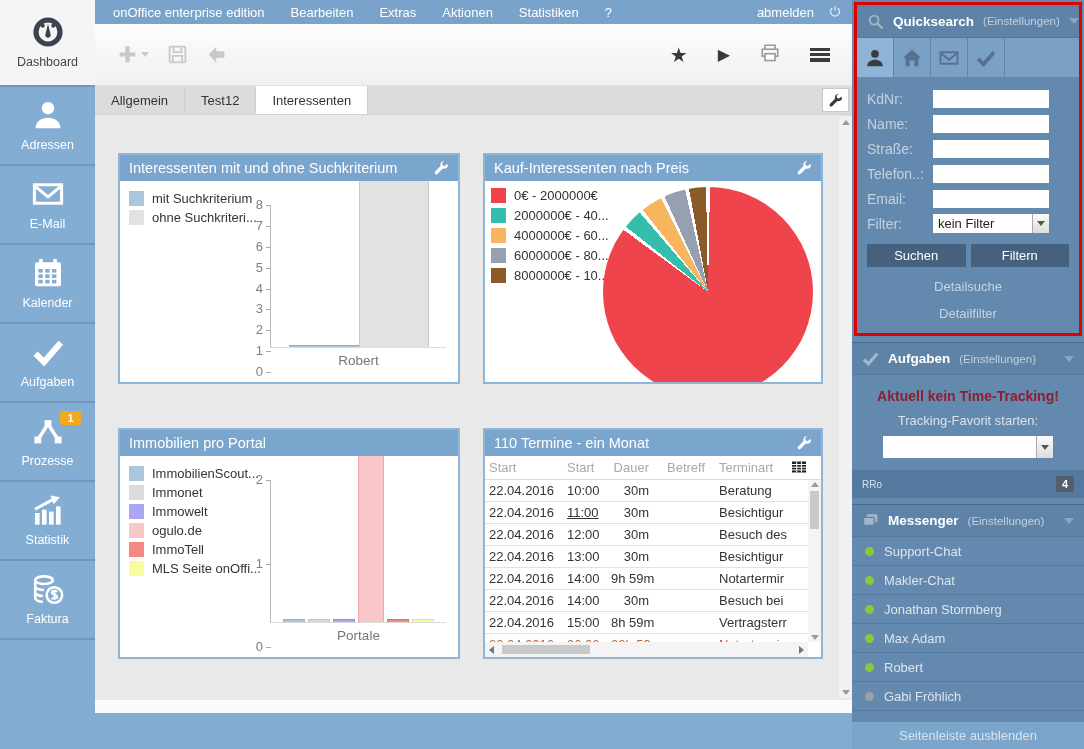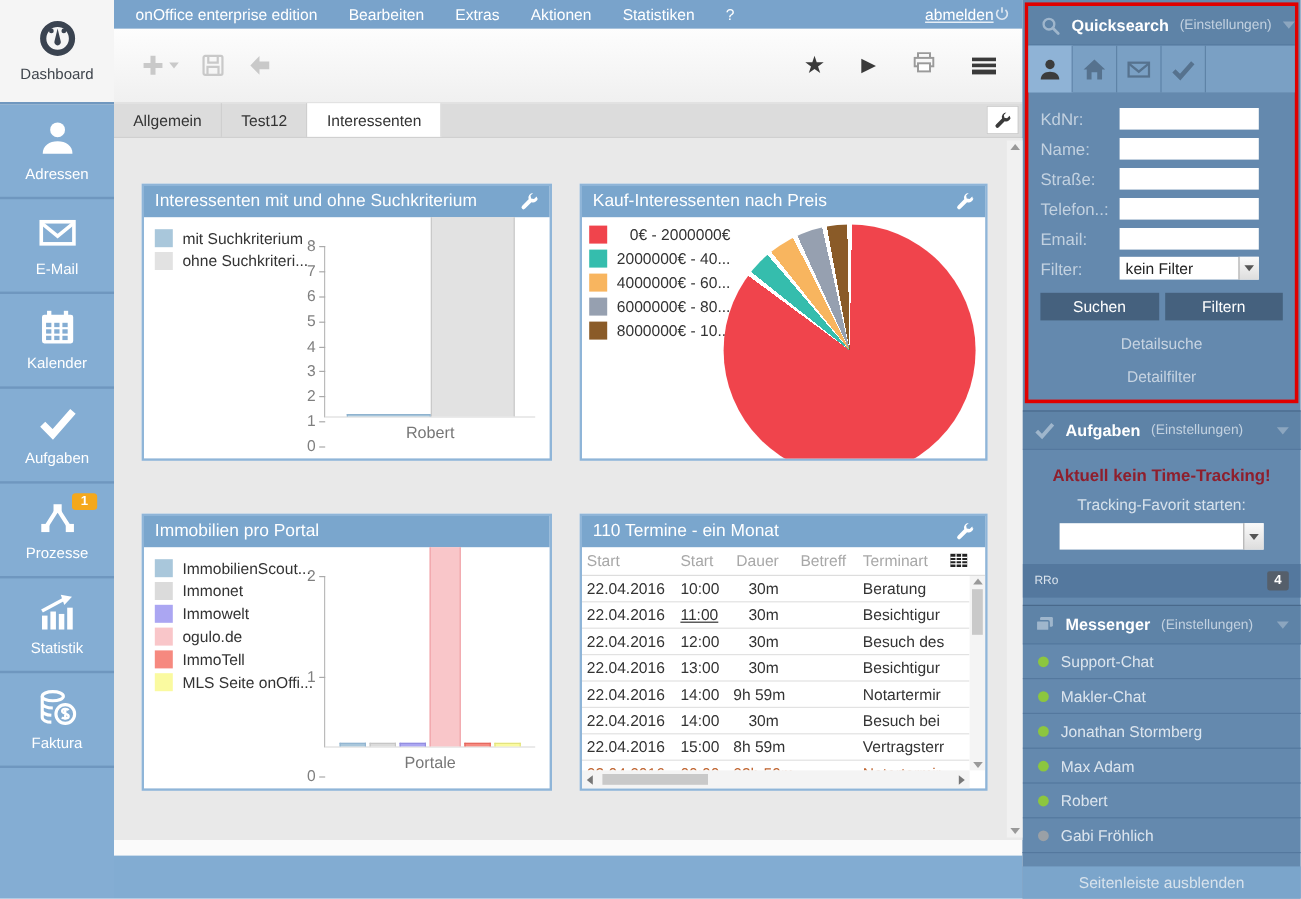--- a/index.html
+++ b/index.html
@@ -18,21 +18,21 @@
   .side-item{height:79px;border-bottom:2px solid var(--side-sep);display:flex;flex-direction:column;align-items:center;justify-content:center;gap:7px;color:#fff;font-size:12.5px;cursor:pointer;}
   .side-item.active{height:87px;background:#F5F5F5;color:#3F454D;}
   .side-item .ic{position:relative;width:32px;height:32px;}
   .side-item .ic svg{width:100%;height:100%;}
   .badge{position:absolute;top:-4px;right:-17px;background:#F5A81C;color:#fff;font-size:11px;font-weight:bold;padding:1px 7px;border-radius:3px;}
   
   .center{width:757px;display:flex;flex-direction:column;flex:none;}
   .menubar{height:24px;background:var(--menu-blue);display:flex;align-items:center;color:#fff;font-size:13px;padding:0 10px 0 18px;gap:26px;}
   .menu-item{cursor:pointer;white-space:nowrap;}
   .menubar .spacer{flex:1;}
-  .logout{display:flex;align-items:center;gap:0;cursor:pointer;text-decoration:underline;}
+  .logout{display:flex;align-items:center;gap:14px;cursor:pointer;}
   .logout svg{width:14px;height:14px;}
   .toolbar{height:62px;background:linear-gradient(#FDFDFD,#F0F0F0);display:flex;align-items:center;padding:0 22px;border-bottom:1px solid #E2E2E2;}
   .tb-ic{margin-right:18px;display:flex;align-items:center;cursor:pointer;}
   .tb-ic svg{width:21px;height:21px;}
   .tb-right{margin-left:auto;display:flex;align-items:center;gap:30px;}
   .glyph{font-size:20px;color:#3A3A3A;cursor:pointer;line-height:1;}
   .caret{width:0;height:0;border-left:4px solid transparent;border-right:4px solid transparent;border-top:5px solid #C9C9C9;margin-left:3px;}
   .hamb{width:20px;height:14px;display:flex;flex-direction:column;justify-content:space-between;cursor:pointer;}
   .hamb i{height:3.2px;background:#3A3A3A;display:block;}
   .tabbar{height:29px;background:#DCDCDC;display:flex;align-items:stretch;border-bottom:1px solid #D0D0D0;}
@@ -335,21 +335,21 @@
           <div class="w-title">
             <span>Kauf-Interessenten nach Preis</span>
             <span class="wr" id="wr1">
                 <svg viewBox="0 0 16 16">
                   <path d="M15.2 4.7a4 4 0 0 1-5.3 3.8L4.6 13.8a1.7 1.7 0 1 1-2.4-2.4L7.5 6.1A4 4 0 0 1 11.3.8L9.1 3l.5 2.4L12 5.9l2.2-2.2c.3.6.5 1.3.5 2z" fill="#fff"></path>
                 </svg>
               </span>
           </div>
           <div class="w-body" id="chart-kaufinteressenten">
               <div class="legend" style="top: 4px; left: 6px;">
-                <div class="lg-item" style="height: 20px; justify-content: space-between;">
+                <div class="lg-item" style="height: 20px;">
                   <span class="lg-sw" style="background: rgb(240, 68, 76);"></span>
                   <span>0€ - 2000000€</span>
                 </div>
                 <div class="lg-item" style="height: 20px;">
                   <span class="lg-sw" style="background: rgb(53, 189, 173);"></span>
                   <span>2000000€ - 40...</span>
                 </div>
                 <div class="lg-item" style="height: 20px;">
                   <span class="lg-sw" style="background: rgb(248, 181, 95);"></span>
                   <span>4000000€ - 60...</span>

